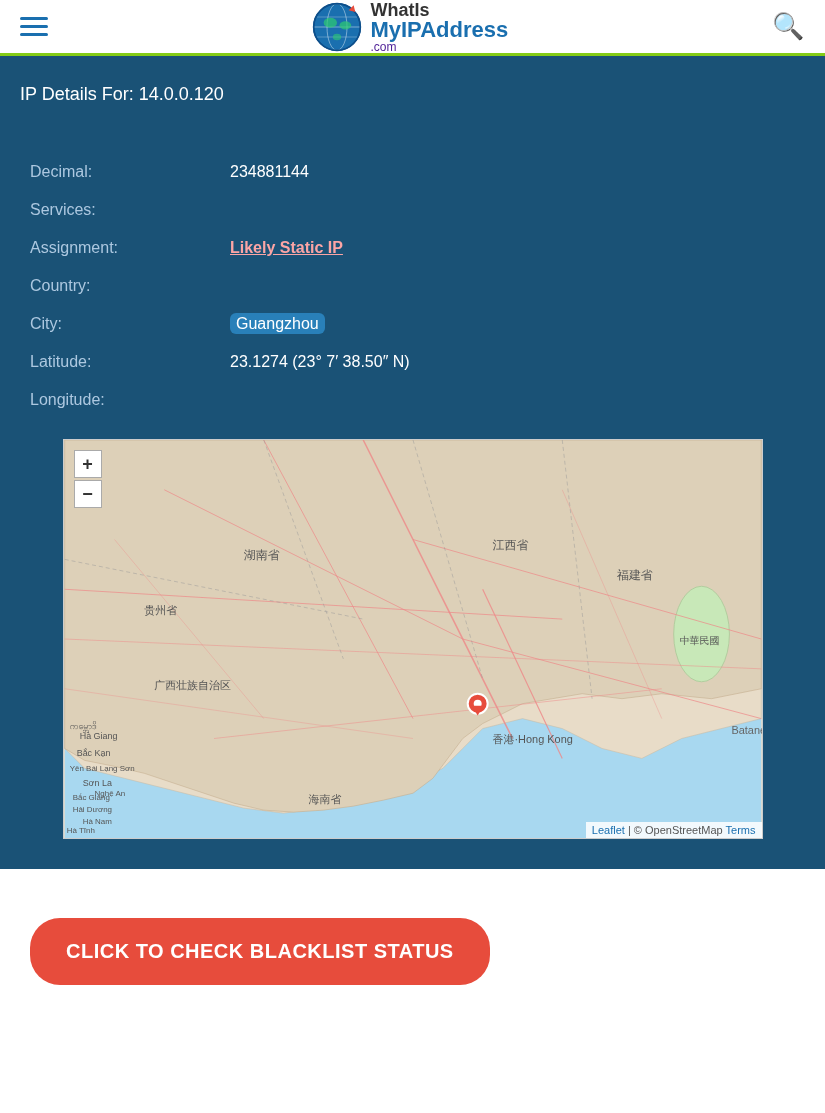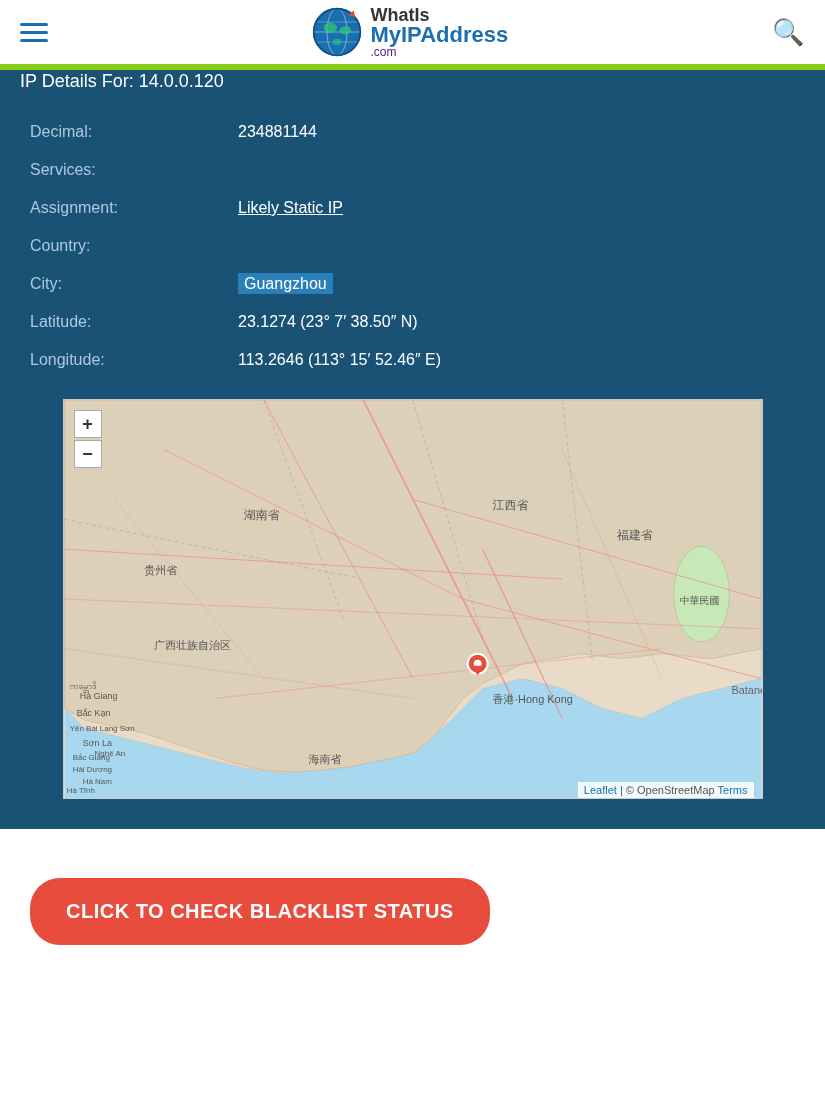--- a/index.html
+++ b/index.html
@@ -5,22 +5,22 @@
     * { margin: 0; padding: 0; box-sizing: border-box; }
     body { width: 825px; min-height: 1113px; font-family: Arial, sans-serif; background: #fff; overflow-x: hidden; }
 
     
     .header {
       display: flex;
       align-items: center;
       justify-content: space-between;
       padding: 8px 16px;
       background: #fff;
-      border-bottom: 6px solid #84cc16;
-      height: 70px;
+      border-bottom: 3px solid #84cc16;
+      height: 56px;
     }
     .header-logo {
       display: flex;
       align-items: center;
       gap: 8px;
     }
     .logo-globe {
       width: 50px;
       height: 50px;
     }
@@ -53,61 +53,61 @@
     .search-btn {
       background: none; border: none; cursor: pointer; padding: 4px;
       font-size: 26px; color: #1a6faf;
     }
 
     
     .ip-details-header {
       background: #1a5276;
       color: #fff;
       font-size: 18px;
-      padding: 1px 20px;
+      padding: 28px 20px;
     }
 
     
     .main-content {
       background: #1a5276;
       padding: 20px 30px 30px 30px;
     }
 
     
     .info-table {
       width: 100%;
       color: #fff;
       margin-bottom: 20px;
     }
     .info-row {
       display: flex;
       padding: 10px 0;
       border-bottom: none;
       align-items: flex-end;
-      gap: 8px;
     }
     .info-label {
       flex: 0 0 200px;
       font-size: 16px;
       color: #adc8e0;
     }
     .info-value {
       flex: 1;
       font-size: 16px;
       color: #fff;
     }
     .assignment-link {
-      color: #ffffff;
+      color: #fca5a5;
       text-decoration: underline;
       cursor: pointer;
+      font-weight: bold;
     }
     .city-highlight {
       background: #2980b9;
       padding: 2px 6px;
-      border-radius: 0;
+      border-radius: 6px;
     }
 
     
     .map-container {
       width: 700px;
       height: 400px;
       margin: 0 auto;
       border: 1px solid #ccc;
       position: relative;
       overflow: hidden;
@@ -132,21 +132,21 @@
       font-weight: bold;
       color: #333;
     }
     .map-svg {
       width: 100%;
       height: 100%;
     }
     .map-attribution {
       position: absolute;
       bottom: 0;
-      right: 8px;
+      right: 0;
       background: rgba(255,255,255,0.85);
       font-size: 11px;
       padding: 2px 6px;
       color: #555;
     }
     .map-attribution a { color: #1a6faf; }
 
     
     .blacklist-section {
       background: #fff;
@@ -229,21 +229,20 @@
       <span class="info-value">
         <span class="city-highlight">Guangzhou</span>
       </span>
     </div>
     <div class="info-row">
       <span class="info-label">Latitude:</span>
       <span class="info-value">23.1274 (23° 7′ 38.50″ N)</span>
     </div>
     <div class="info-row">
       <span class="info-label">Longitude:</span>
-      <span class="info-value">113.2646 (113° 15′ 52.46″ E)</span>
     </div>
   </div>
 
   <div class="map-container">
     <div class="map-zoom">
       <button>+</button>
       <button>−</button>
     </div>
 
     

